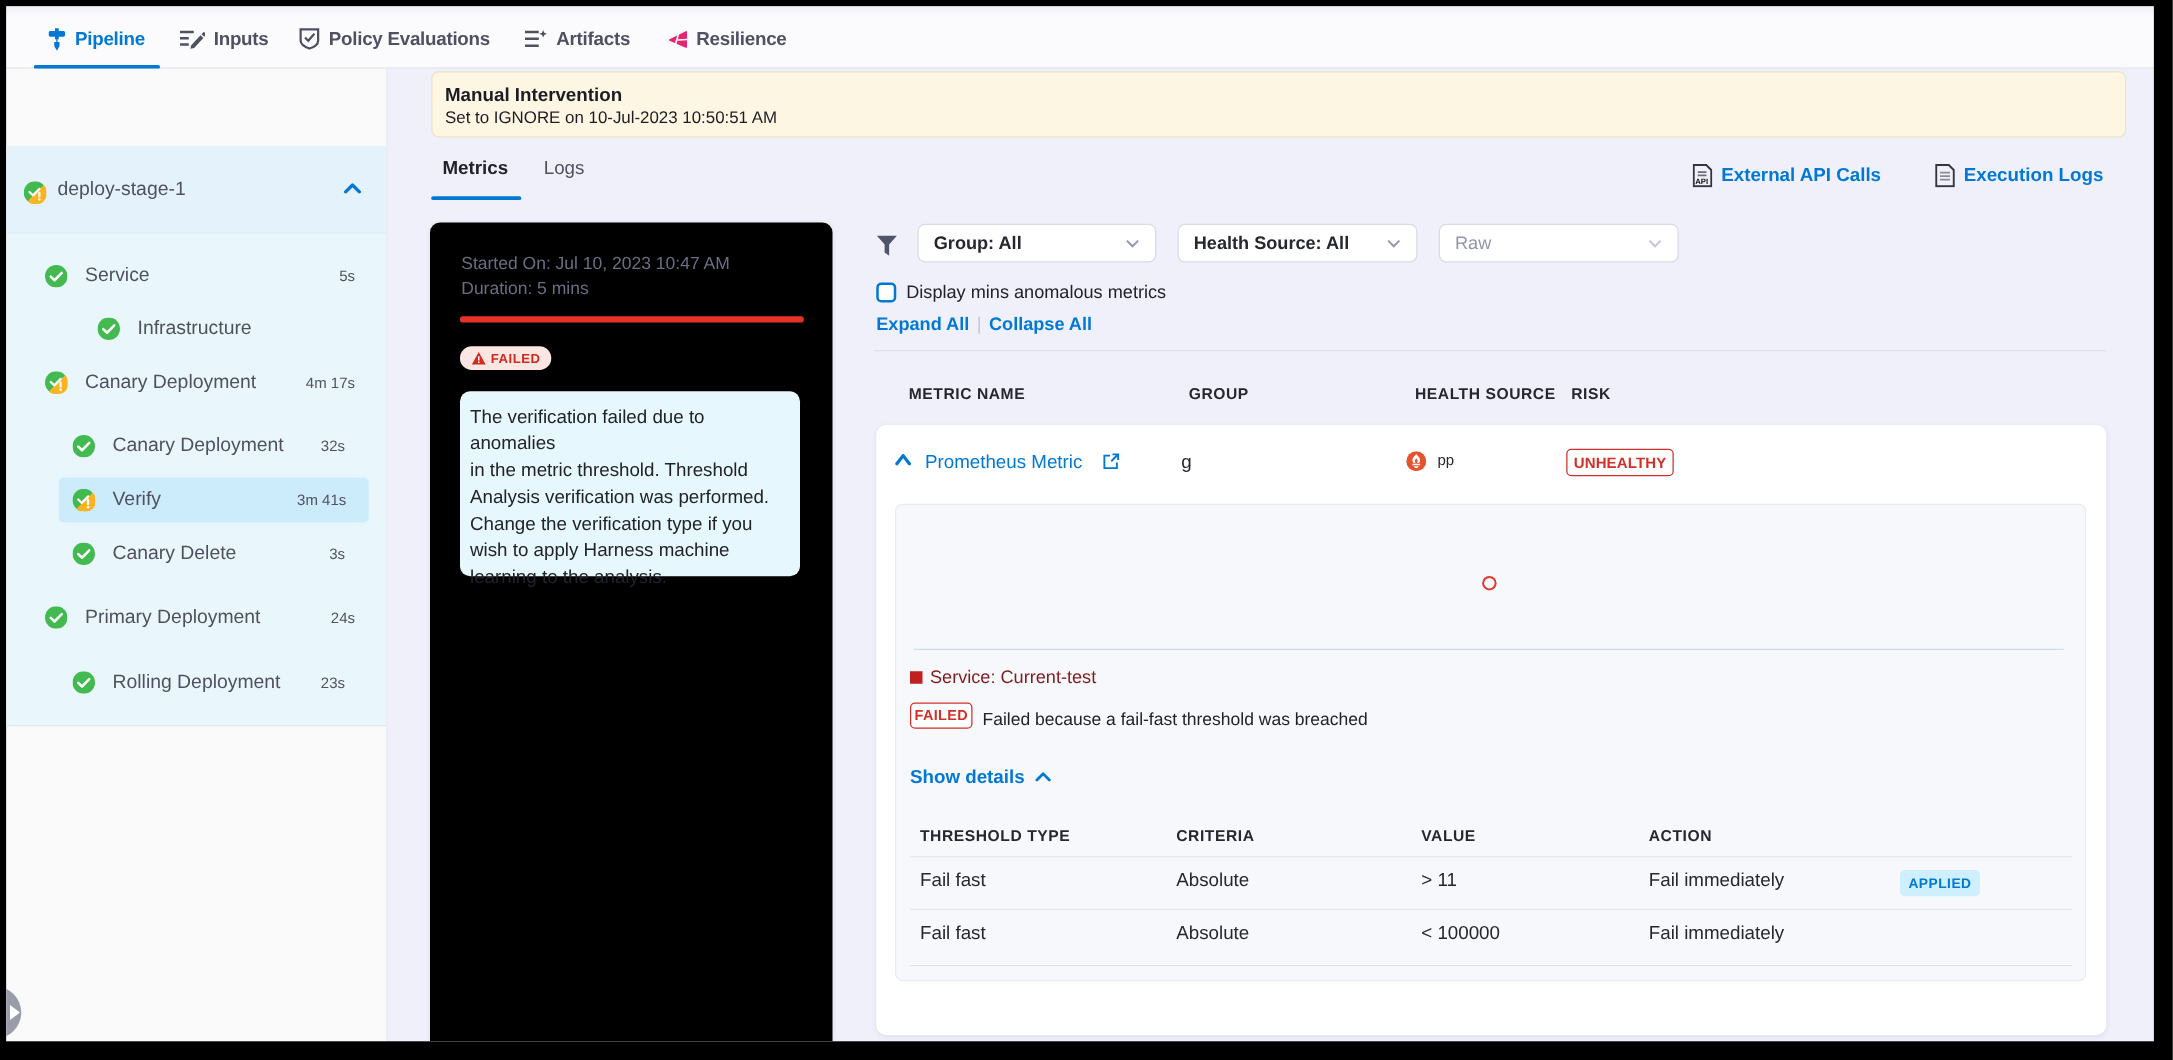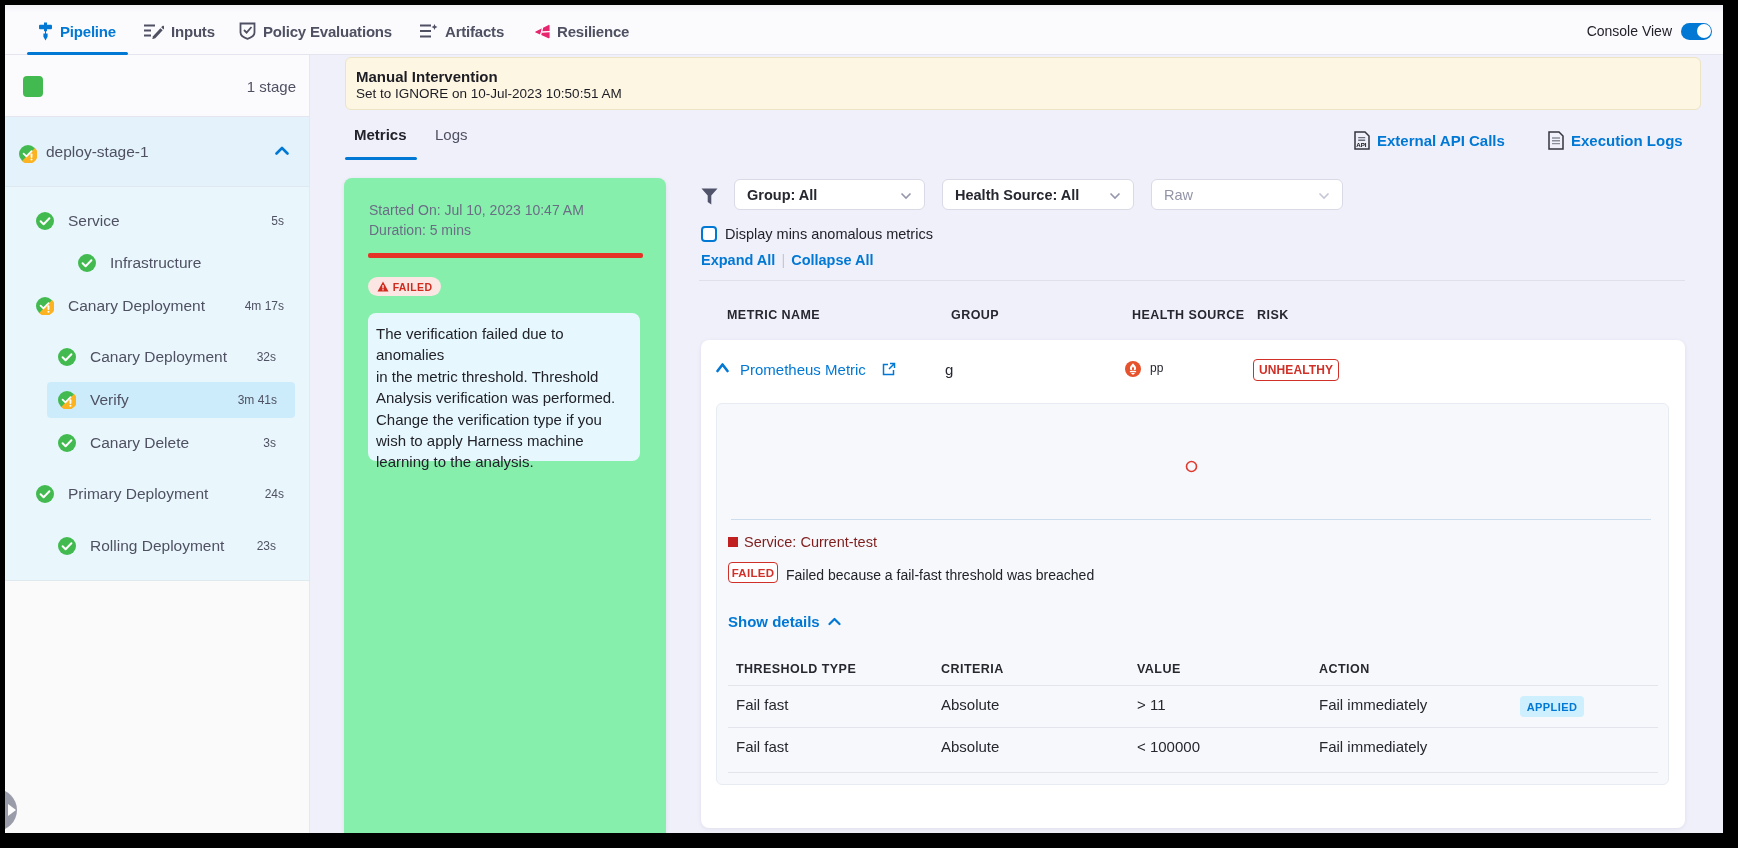--- a/index.html
+++ b/index.html
@@ -36,21 +36,21 @@
 
   
   .main { position:absolute; left:306px; top:50px; width:1412px; height:778px; background:#eff0fa; }
 
   .banner { position:absolute; left:34px; top:2px; width:1356px; height:53px; background:#fdf6e2;
     border:1px solid #ece4c4; border-radius:6px; padding:10px 10px; }
   .banner .t1 { font-size:15px; font-weight:700; color:#1c1c24; }
   .banner .t2 { font-size:13.5px; color:#1c1c24; margin-top:1px; }
 
   
-  .lpanel { position:absolute; left:33px; top:123px; width:322px; height:655px; background:#86efac; border-radius:8px 8px 0 0; box-shadow:0 1px 4px rgba(40,41,61,.08); }
+  .lpanel { position:absolute; left:33px; top:123px; width:322px; height:655px; background:#000000; border-radius:8px 8px 0 0; box-shadow:0 1px 4px rgba(40,41,61,.08); }
   .lp-tabs { position:absolute; left:34px; top:63px; width:322px; height:46px; }
   .tabM { position:absolute; left:9px; top:8px; font-size:15px; font-weight:700; color:#22222a; }
   .tabL { position:absolute; left:90px; top:8px; font-size:15px; color:#4f5162; }
   .tab-underline { position:absolute; left:0px; top:39px; width:72px; height:3px; border-radius:2px; background:#0278d5; }
 
   .startedon { position:absolute; left:25px; top:22px; font-size:14px; color:#6b6d85; line-height:20px; }
   .redbar { position:absolute; left:24px; top:75px; width:275px; height:5px; border-radius:2px; background:#e43326; }
   .failedpill { position:absolute; left:24px; top:99px; width:73px; height:19px; border-radius:10px; background:#fbe6e3;
      display:flex; align-items:center; justify-content:center; gap:4px; font-size:10.5px; font-weight:700; color:#cf2b1e; letter-spacing:.4px; }
   .infobox { position:absolute; left:24px; top:135px; width:272px; height:148px; border-radius:8px; background:#e6f8fd;
@@ -136,31 +136,23 @@
       <svg width="16" height="17" viewBox="0 0 16 17">
           <path fill="#e7256f" d="M14.6 1.9c.5-.2 1 .2 1 .7v11.9c0 .6-.6.9-1.1.7L1.6 9.6c-.5-.25-.5-1 0-1.2z"></path>
           <g stroke="#fff" stroke-width="1.3" stroke-linecap="round">
             <path d="M7.6 8.6 8.5 4.9"></path>
             <path d="M8.4 9.0 15.4 8.6"></path>
             <path d="M7.2 9.6 6.4 12.6"></path>
           </g>
         </svg>
       <span>Resilience</span>
     </div>
-    <div class="console">
-        <span>Console View</span>
-        <div class="toggle"></div>
-      </div>
   </div>
 
   <div class="sidebar">
-    <div class="sb-top">
-      <div class="sb-square"></div>
-      <div class="sb-stagecount">1 stage</div>
-    </div>
     <div class="sb-stage">
       <svg class="abs" style="left:14px;top:28px;" width="18" height="18" viewBox="0 0 18 18">
         <circle cx="9" cy="9" r="9" fill="#42ba50"></circle>
         <path d="M16 3 L3 16 A9 9 0 0 0 16 3z" fill="#fbb321"></path>
         <path d="M4.6 8.6 7.4 11.3 12.6 6.1" fill="none" stroke="#fff" stroke-width="1.8" stroke-linecap="round" stroke-linejoin="round"></path>
         <rect x="11.6" y="8.4" width="1.8" height="4.6" rx="0.9" fill="#fff"></rect>
           <circle cx="12.5" cy="14.6" r="1" fill="#fff"></circle>
       </svg>
       <div class="txt">deploy-stage-1</div>
       <svg class="abs" style="right:20px;top:29px;" width="14" height="9" viewBox="0 0 14 9">

